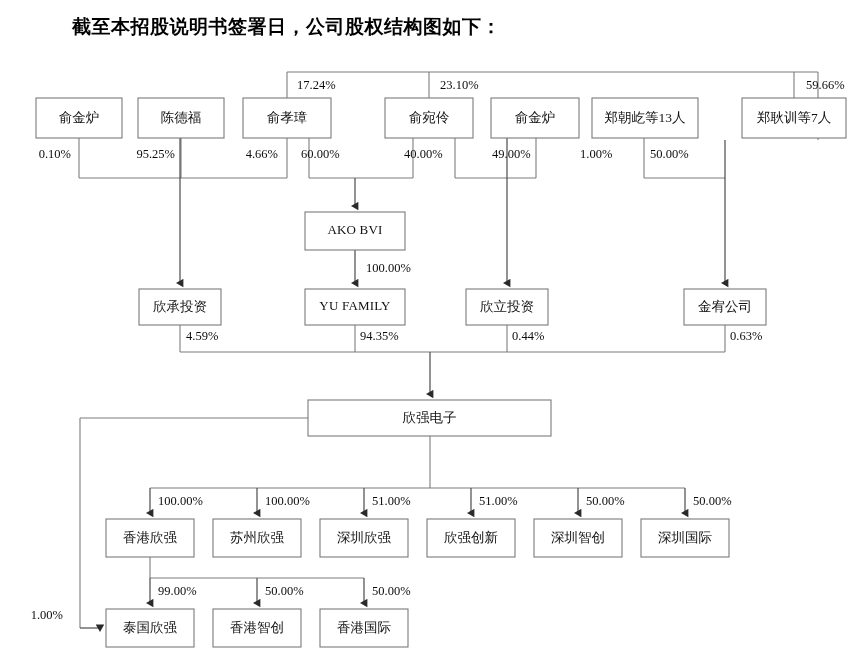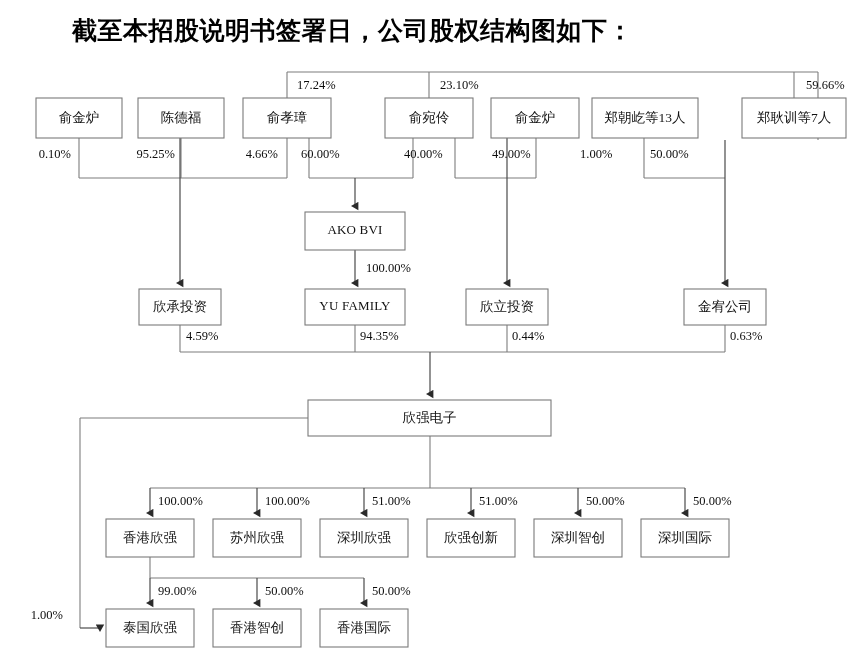--- a/index.html
+++ b/index.html
@@ -12,21 +12,21 @@
     height: 656px;
     font-family: "Liberation Serif", "DejaVu Serif", serif;
     color: #000000;
     overflow: hidden;
     position: relative;
   }
   #page-title {
     position: absolute;
     left: 72px;
     top: 14px;
-    font-size: 25px;
+    font-size: 19px;
     font-weight: 600;
     letter-spacing: 0.5px;
     white-space: nowrap;
     font-family: "Liberation Serif", "DejaVu Serif", serif;
   }
   #diagram-root {
     position: absolute;
     left: 0;
     top: 0;
     width: 864px;

